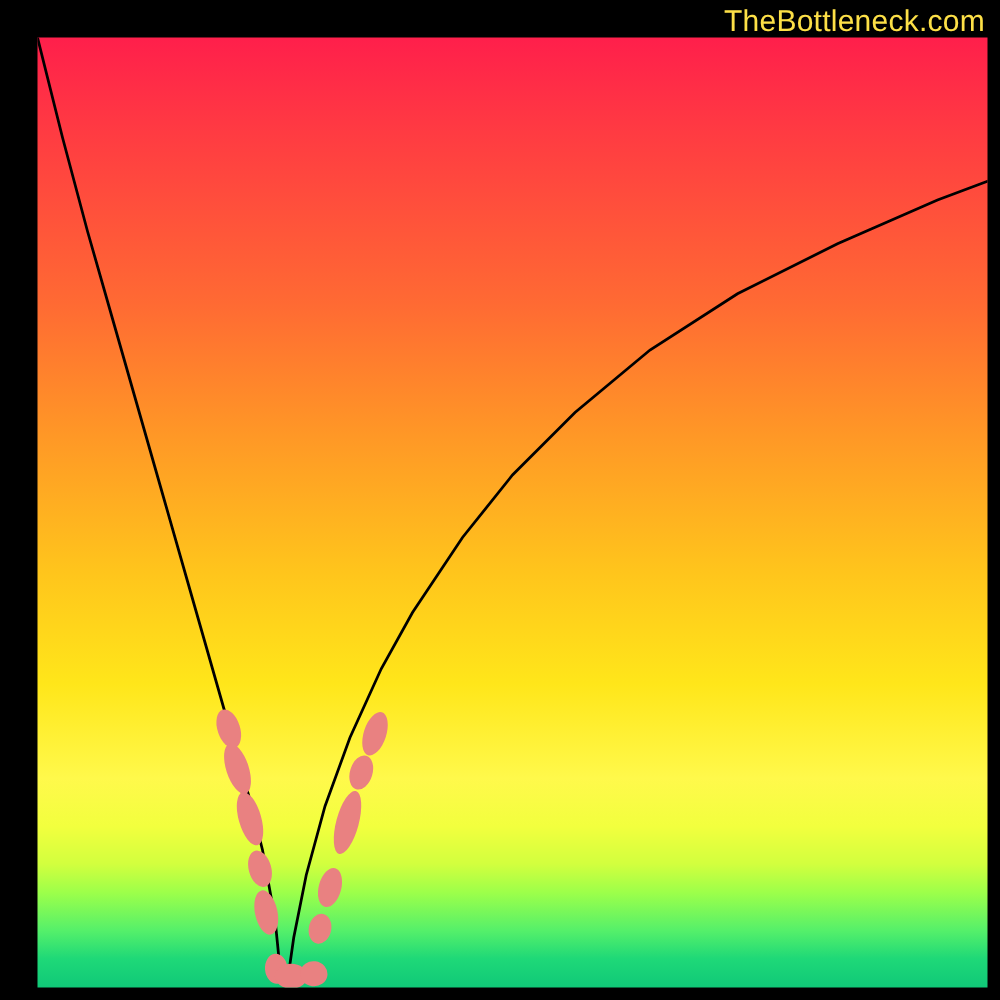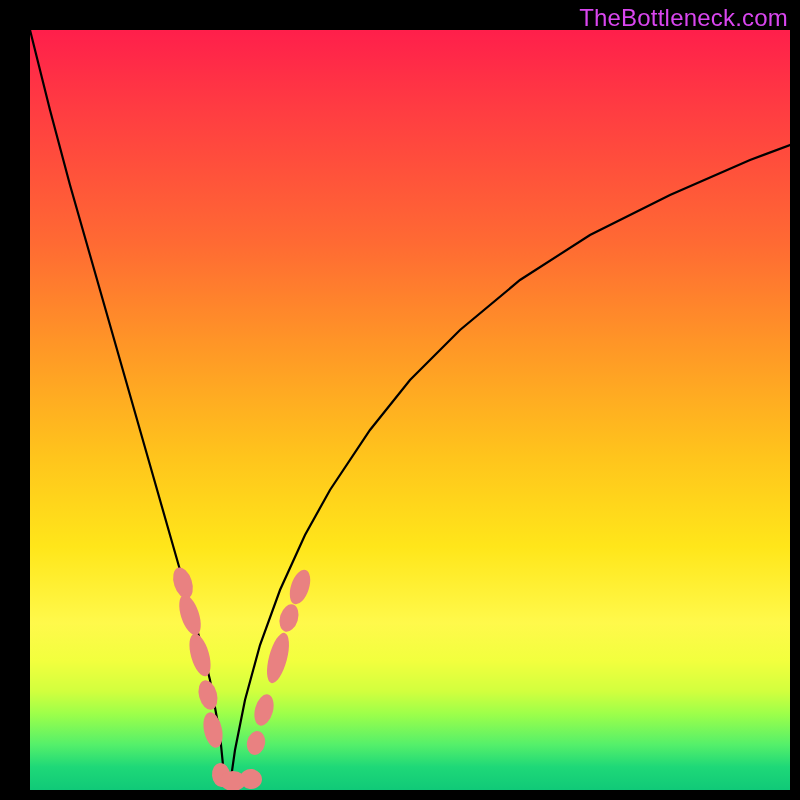--- a/index.html
+++ b/index.html
@@ -41,21 +41,21 @@
       #55f06a 94%,
       #1ed878 97%,
       #10c978 100%
     );
     overflow: hidden;
   }
   .watermark {
     position: absolute;
     top: 4px;
     right: 12px;
-    color: #d946ef;
+    color: #fde047;
     font-size: 24px;
     font-weight: 400;
     letter-spacing: 0.2px;
     user-select: none;
   }
   svg.curve {
     position: absolute;
     left: 0;
     top: 0;
     width: 760px;

